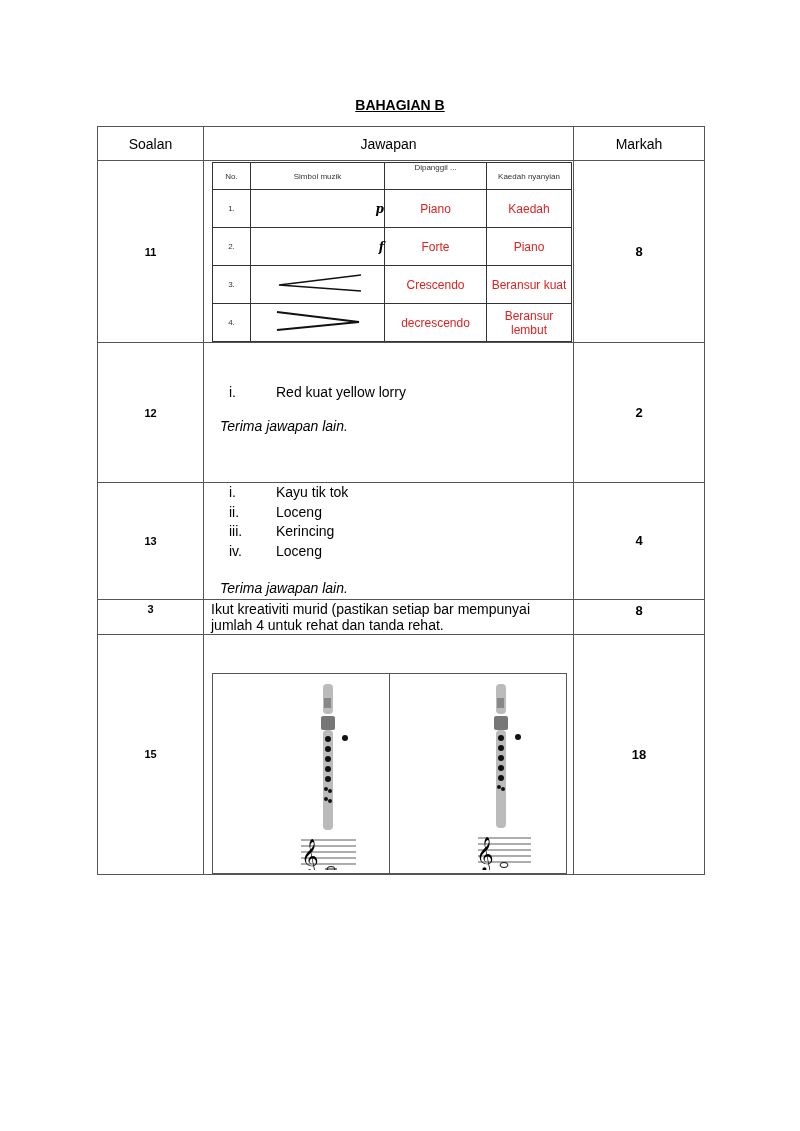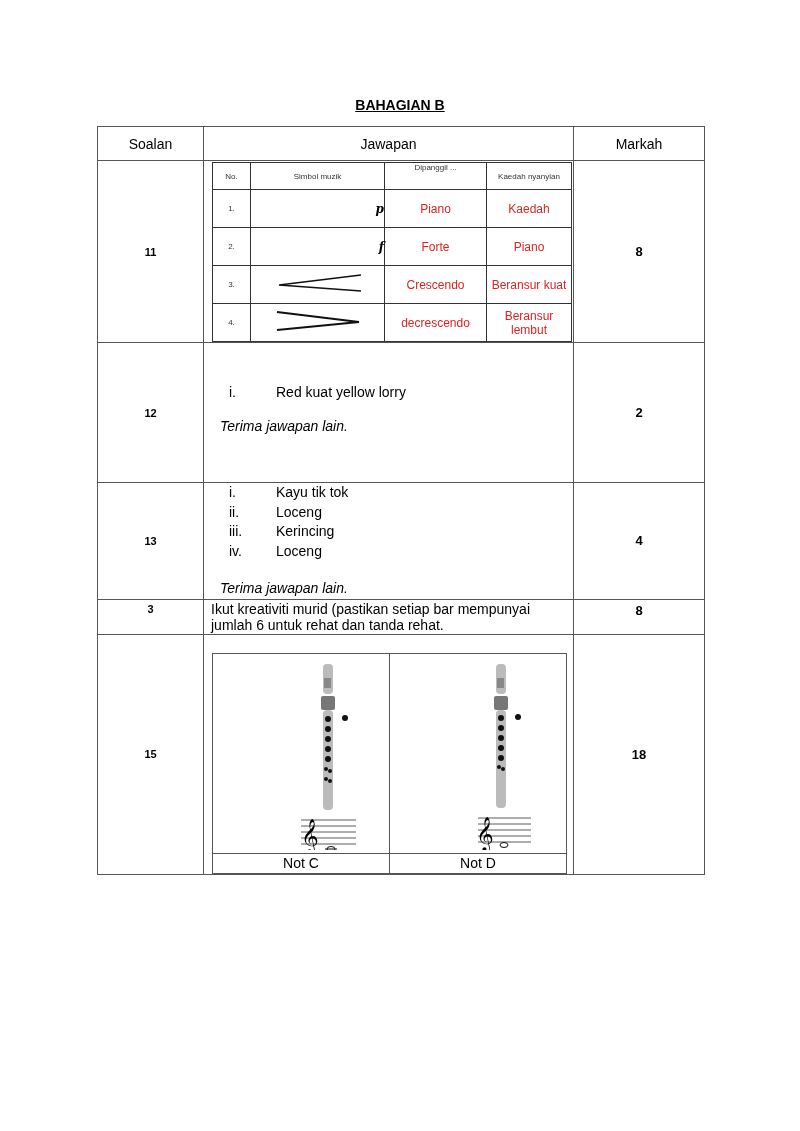--- a/index.html
+++ b/index.html
@@ -127,21 +127,21 @@
             <span class="n">iv.</span>
             <span>Loceng</span>
           </div>
       <div class="it" style="margin-top:18px">Terima jawapan lain.</div>
     </td>
     <td class="mark">4</td>
   </tr>
 
   <tr style="height:35px">
     <td class="qnum" style="vertical-align:top;padding-top:3px">3</td>
-    <td class="ans" style="font-size:14px;line-height:16px;vertical-align:top;padding-top:1px;padding-left:7px">Ikut kreativiti murid (pastikan setiap bar mempunyai jumlah 6 untuk rehat dan tanda rehat.</td>
+    <td class="ans" style="font-size:14px;line-height:16px;vertical-align:top;padding-top:1px;padding-left:7px">Ikut kreativiti murid (pastikan setiap bar mempunyai jumlah 4 untuk rehat dan tanda rehat.</td>
     <td class="mark" style="vertical-align:top;padding-top:3px">8</td>
   </tr>
 
   <tr style="height:240px">
     <td class="qnum">15</td>
     <td style="vertical-align:bottom">
       <table class="fl">
         <colgroup>
               <col>
               <col>
@@ -195,23 +195,19 @@
                       <line x1="60" y1="170" x2="113" y2="170"></line>
                       <line x1="60" y1="176" x2="113" y2="176"></line>
                       <line x1="60" y1="182" x2="113" y2="182"></line>
                       <line x1="60" y1="188" x2="113" y2="188"></line>
                     </g>
               <text x="58" y="190" font-size="30" font-family="DejaVu Sans, sans-serif">𝄞</text>
               <ellipse cx="86" cy="191" rx="4" ry="2.5" fill="none" stroke="#111"></ellipse>
             </svg>
           </td>
         </tr>
-        <tr style="height:20px">
-          <td>Not C</td>
-          <td>Not D</td>
-        </tr>
       </tbody>
           </table>
     </td>
     <td class="mark">18</td>
   </tr>
 </tbody>
   </table>
 
 </body></html>

